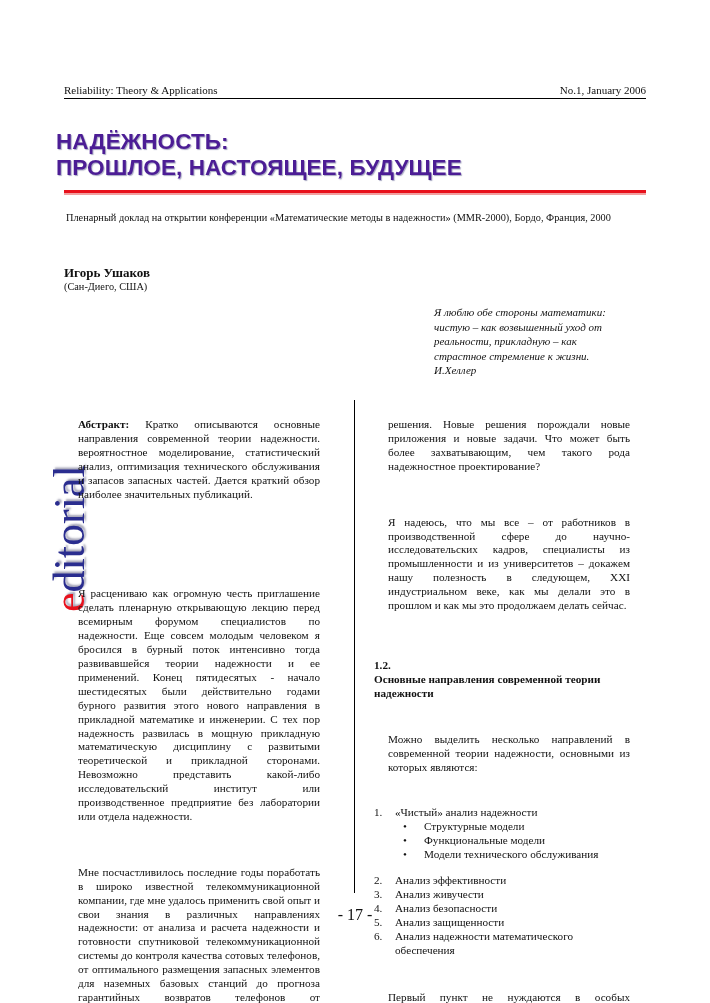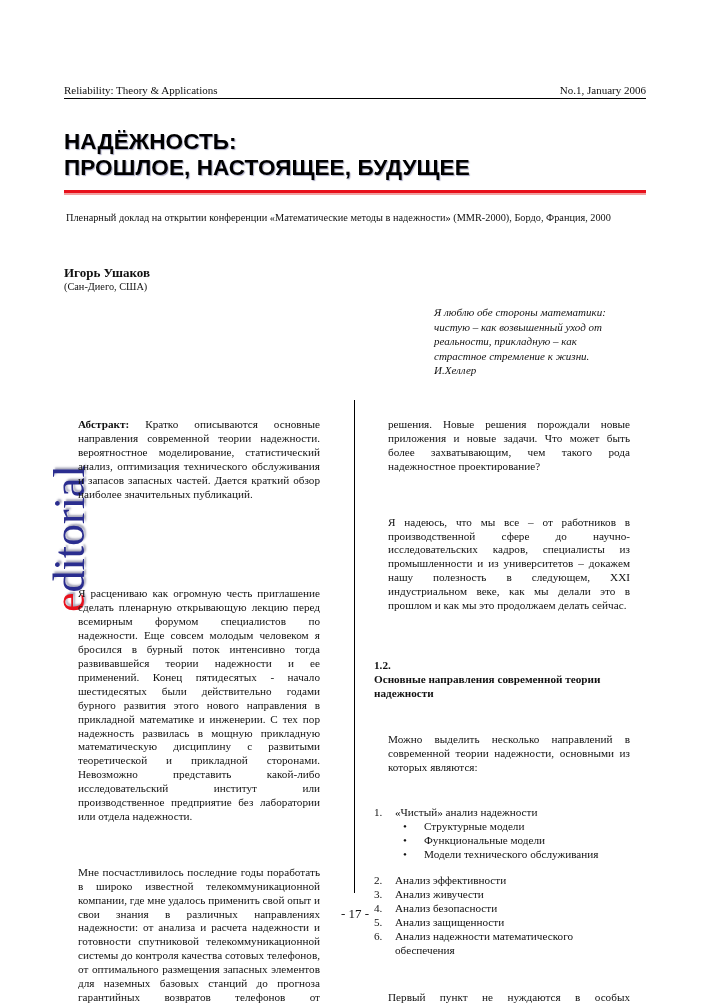--- a/index.html
+++ b/index.html
@@ -5,22 +5,22 @@
     html, body { margin: 0; padding: 0; background: #ffffff; }
     body { width: 710px; height: 1003px; position: relative; overflow: hidden;
            font-family: "Liberation Serif", serif; color: #111; }
     .abs { position: absolute; }
 
     .running-header { left: 64px; top: 84px; width: 582px; height: 14px;
       border-bottom: 1px solid #000; font-size: 11px; line-height: 12px; }
     .running-header .left { position: absolute; left: 0; top: 0; }
     .running-header .right { position: absolute; right: 0; top: 0; }
 
-    .title { left: 64px; top: 129px; font-family: "Liberation Sans", sans-serif;
-      font-weight: bold; font-size: 22.5px; line-height: 26px; color: #000000;
+    .title { left: 56px; top: 129px; font-family: "Liberation Sans", sans-serif;
+      font-weight: bold; font-size: 22.5px; line-height: 26px; color: #4c1d95;
       text-shadow: 1px 1px 1px rgba(60,60,120,0.45); letter-spacing: 0.1px; }
     .title div { white-space: nowrap; }
 
     .red-rule { left: 64px; top: 190px; width: 582px; height: 5px; }
     .red-rule .l1 { position:absolute; left:0; top:0; width:100%; height:3px; background:#e8111c; }
     .red-rule .l2 { position:absolute; left:0; top:3px; width:100%; height:2px; background:#f2a0a0; }
 
     .subtitle { left: 66px; top: 212px; font-size: 10.3px; line-height: 12px; white-space: nowrap; }
 
     .author { left: 64px; top: 265px; font-weight: bold; font-size: 13px; line-height: 15px; }
@@ -54,21 +54,21 @@
 
     .list { margin: 0; padding: 0; list-style: none; text-align: left; }
     .list li { display: flex; }
     .list .n { width: 21px; flex: 0 0 21px; }
     .list .t { flex: 1; }
     .bullets { margin: 0; padding: 0; list-style: none; }
     .bullets li { display: flex; }
     .bullets .b { width: 21px; flex: 0 0 21px; padding-left: 8px; }
     .bullets .t { flex: 1; }
 
-    .page-num { left: 0; width: 710px; top: 906px; text-align: center; font-size: 13px; }
+    .page-num { left: 0; width: 710px; top: 906px; text-align: center; font-size: 16px; }
   </style>
 </head>
 <body>
 
 <div class="abs running-header">
   <span class="left">Reliability: Theory &amp; Applications</span>
   <span class="right">No.1, January 2006</span>
 </div>
 
 <div class="abs title">

